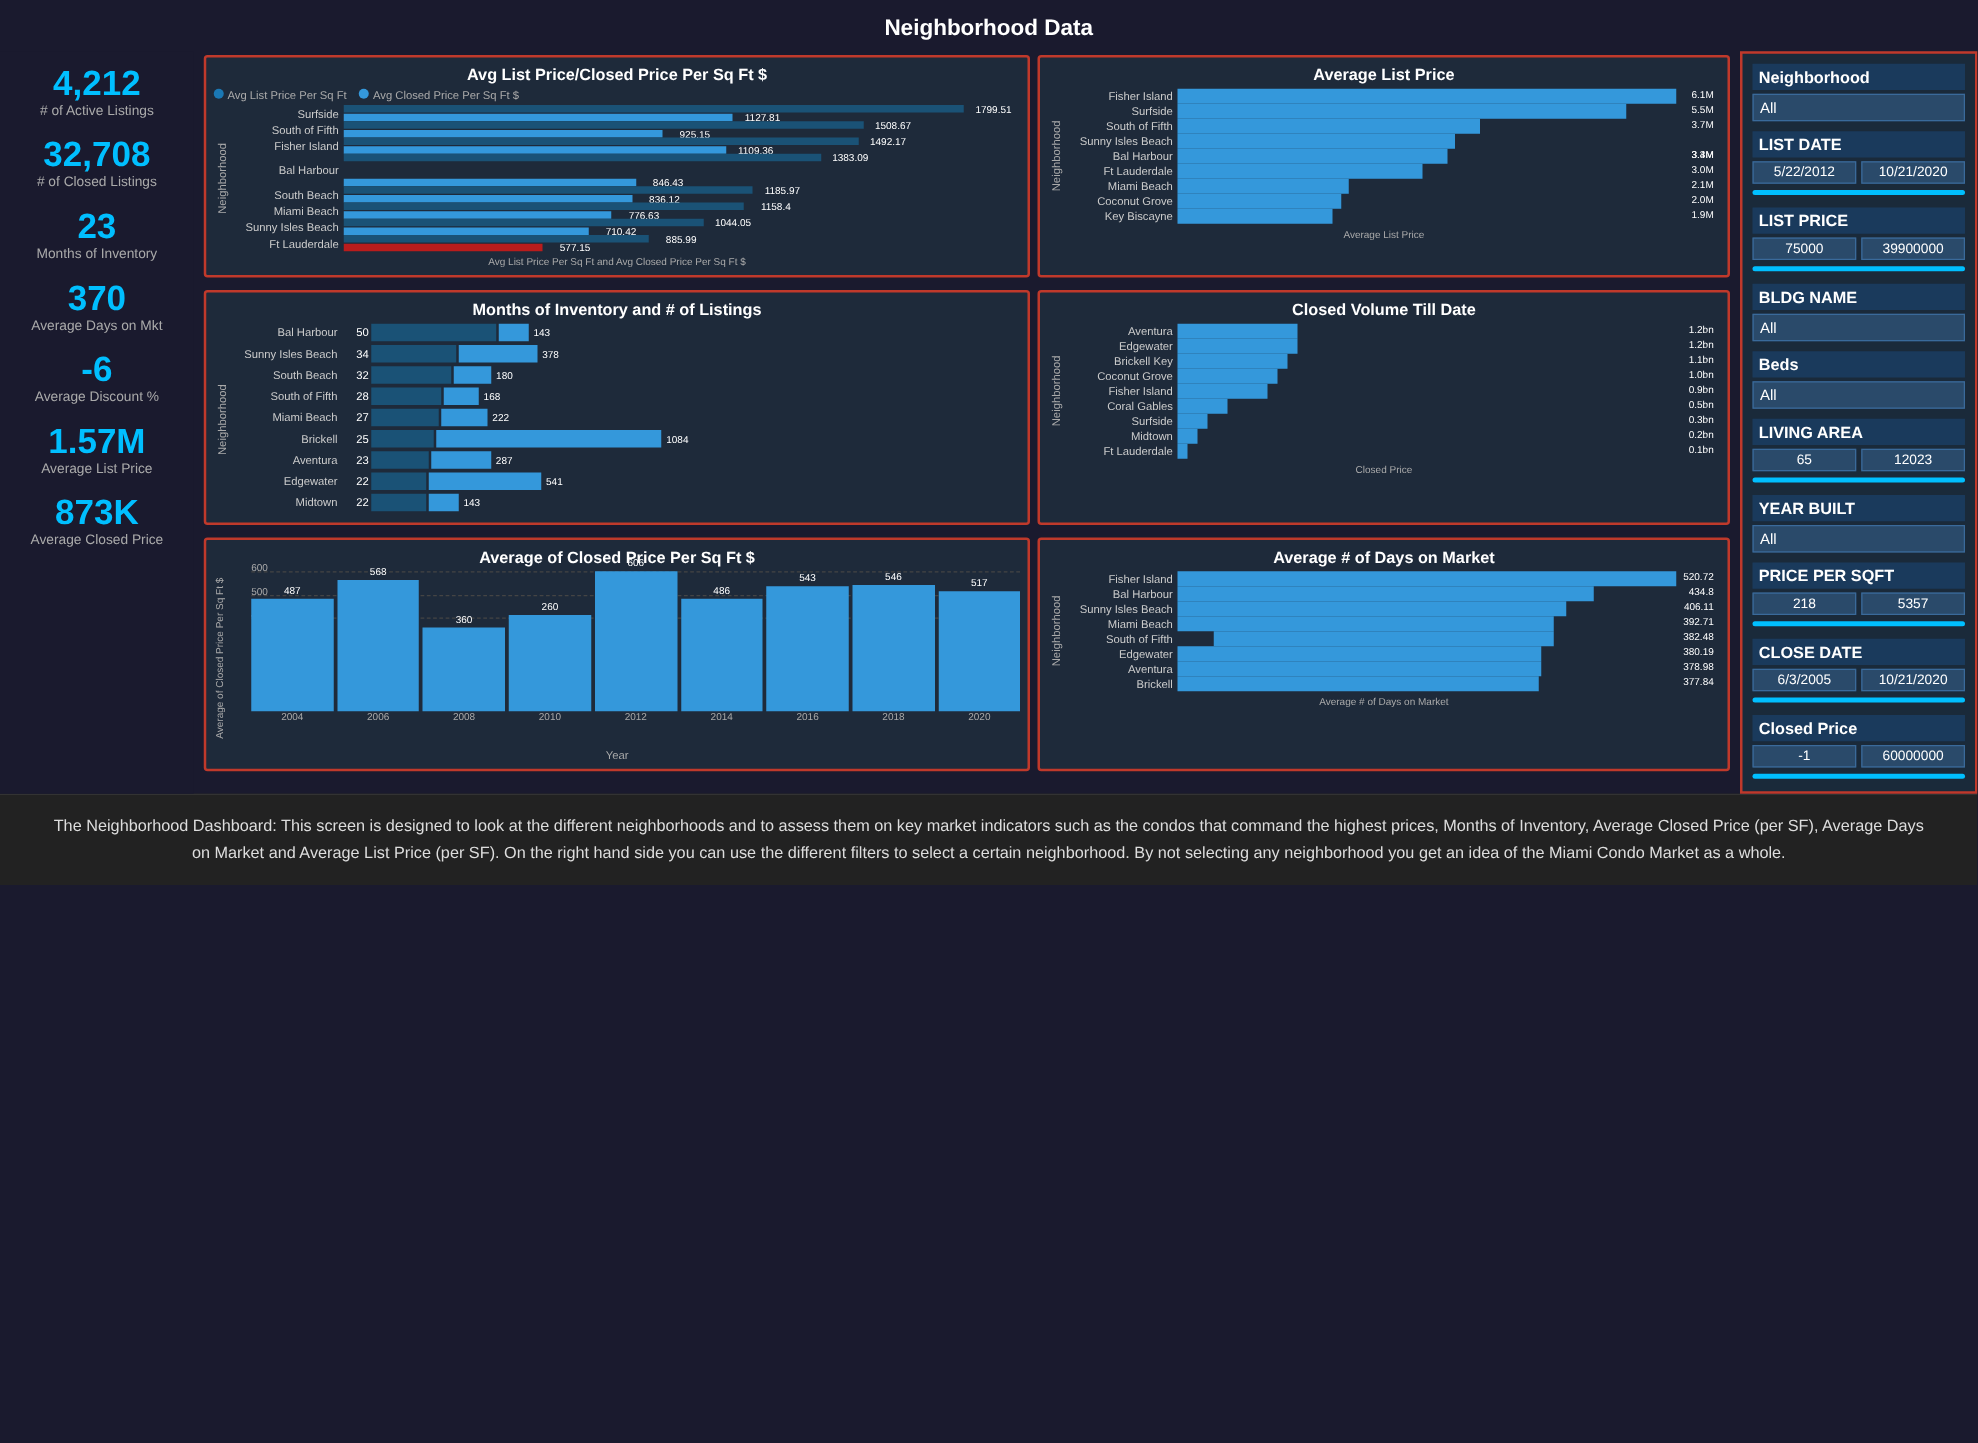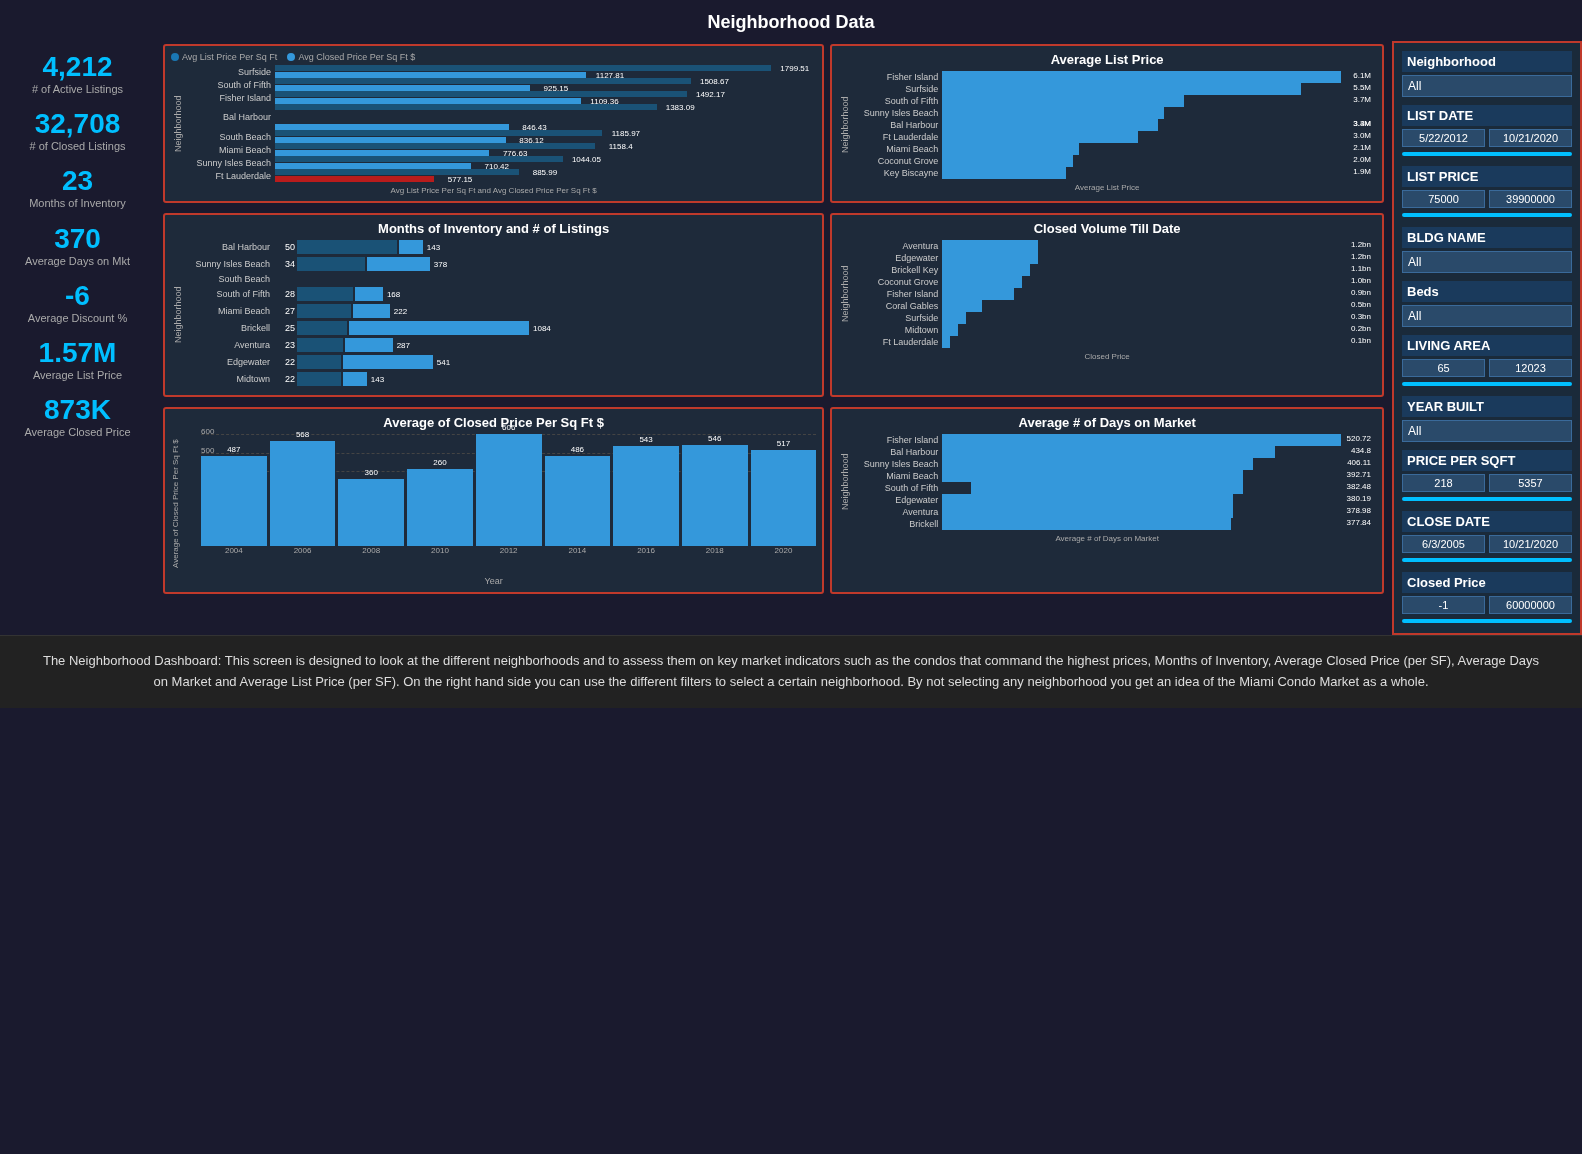--- a/index.html
+++ b/index.html
@@ -151,21 +151,20 @@
     }
     
     .legend-row {
       display: flex;
       gap: 10px;
       font-size: 9px;
       margin-bottom: 3px;
     }
     .legend-item {
       display: flex;
-      align-items: center;
       gap: 3px;
     }
     .legend-dot {
       width: 8px;
       height: 8px;
       border-radius: 50%;
       flex-shrink: 0;
     }
     
     .dual-bar-row {
@@ -257,20 +256,21 @@
         <div class="stat-value">873K</div>
         <div class="stat-label">Average Closed Price</div>
       </div>
     </div>
 
   <div class="charts-area">
 
     <div class="charts-row">
 
       <div class="chart-box" style="flex:1.2; min-width:0;">
+        <div class="chart-title">Avg List Price/Closed Price Per Sq Ft $</div>
         <div class="legend-row">
           <div class="legend-item">
             <div class="legend-dot" style="background:#1a78b4;"></div>
             <span style="font-size:9px;color:#aaa;">Avg List Price Per Sq Ft</span>
           </div>
           <div class="legend-item">
             <div class="legend-dot" style="background:#3498db;"></div>
             <span style="font-size:9px;color:#aaa;">Avg Closed Price Per Sq Ft $</span>
           </div>
         </div>
@@ -464,20 +464,26 @@
                 <div class="dual-bar-label">Sunny Isles Beach</div>
                 <div class="dual-bar-area">
                   <div class="months-num">34</div>
                   <div class="bar-dark-blue" style="width: 68px;"></div>
                   <div class="bar-light-blue" style="width: 62.7675px;"></div>
                   <span class="bar-value-inline">378</span>
                 </div>
               </div>
               <div class="dual-bar-row">
                 <div class="dual-bar-label">South Beach</div>
+                <div class="dual-bar-area">
+                  <div class="months-num">32</div>
+                  <div class="bar-dark-blue" style="width: 64px;"></div>
+                  <div class="bar-light-blue" style="width: 29.8893px;"></div>
+                  <span class="bar-value-inline">180</span>
+                </div>
               </div>
               <div class="dual-bar-row">
                 <div class="dual-bar-label">South of Fifth</div>
                 <div class="dual-bar-area">
                   <div class="months-num">28</div>
                   <div class="bar-dark-blue" style="width: 56px;"></div>
                   <div class="bar-light-blue" style="width: 27.8967px;"></div>
                   <span class="bar-value-inline">168</span>
                 </div>
               </div>

